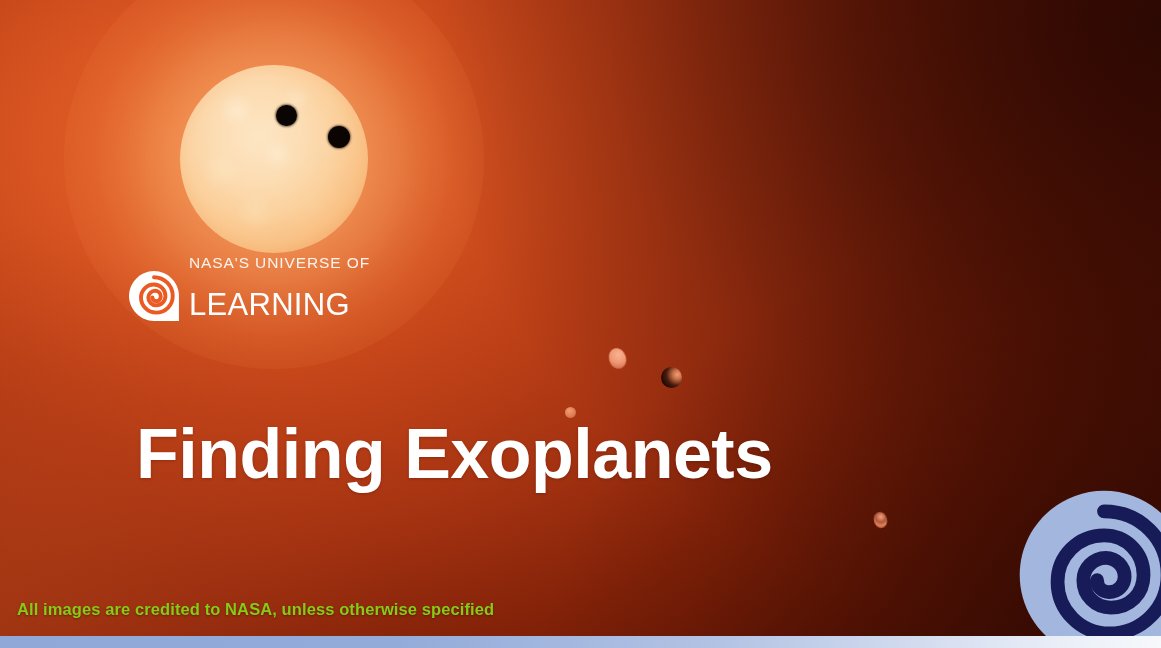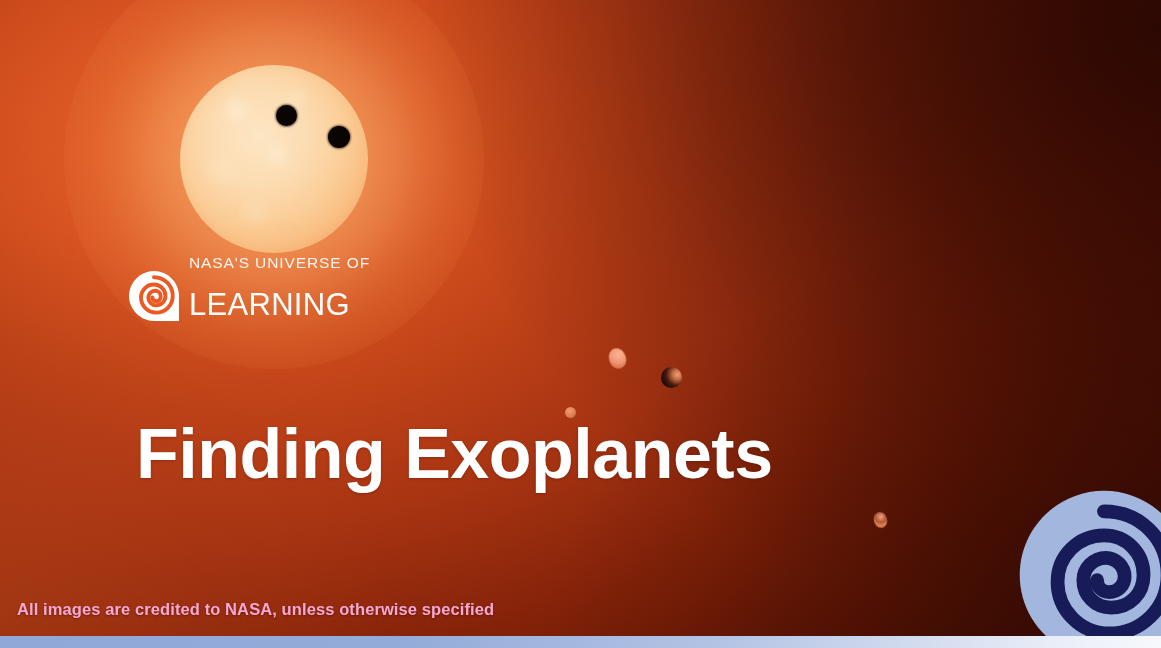--- a/index.html
+++ b/index.html
@@ -206,21 +206,21 @@
     white-space: nowrap;
     text-shadow: 0 1px 3px rgba(60,10,2,0.28);
     text-align: right;
   }
 
   
   .credit-line {
     position: absolute;
     left: 17px;
     top: 600px;
-    color: #f9a8d4;
+    color: #84cc16;
     font-size: 16.5px;
     font-weight: bold;
     letter-spacing: 0.1px;
     white-space: nowrap;
     text-shadow: 0 1px 2px rgba(50,8,2,0.45);
   }
 
   
   .corner-badge {
     position: absolute;

